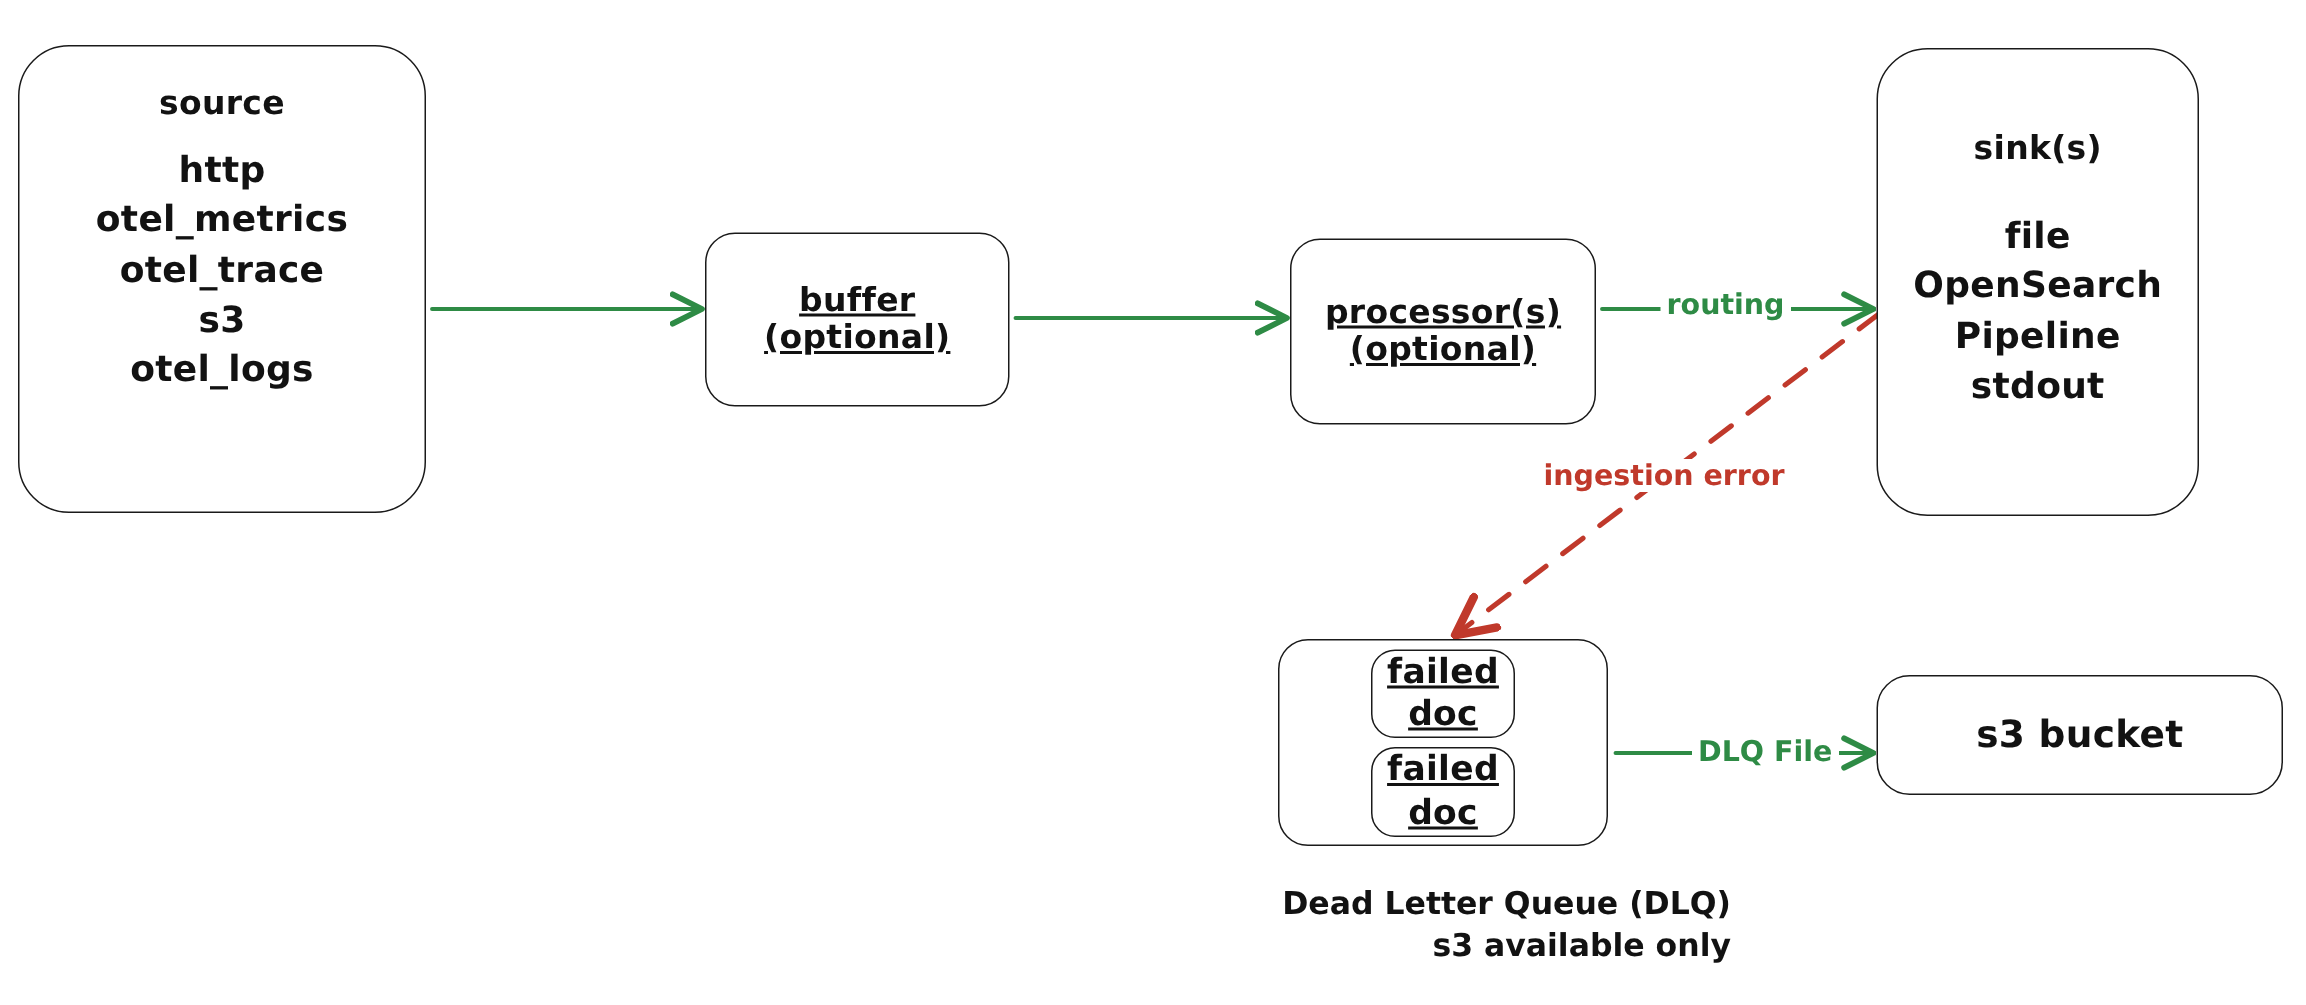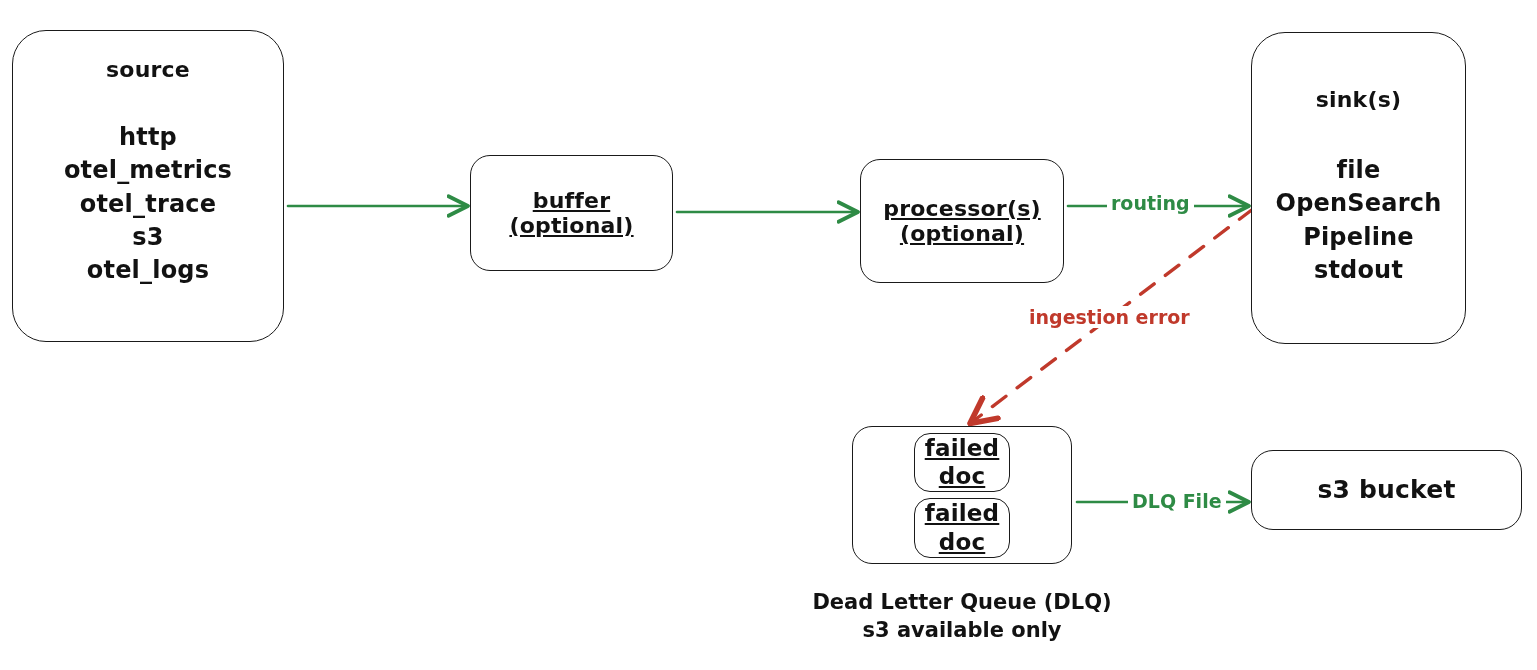--- a/index.html
+++ b/index.html
@@ -56,37 +56,37 @@
     white-space: nowrap;
   }
   
   #node-source {
     left: 12px; top: 30px; width: 272px; height: 312px;
     border-radius: 34px;
     justify-content: flex-start;
     padding-top: 26px;
     text-align: right;
   }
-  #node-source .list { margin-top: 40px; }
+  #node-source .list { margin-top: 16px; }
 
   #node-buffer {
     left: 470px; top: 155px; width: 203px; height: 116px;
     border-radius: 20px;
   }
   #node-processor {
     left: 860px; top: 159px; width: 204px; height: 124px;
     border-radius: 20px;
   }
   #node-sink {
     left: 1251px; top: 32px; width: 215px; height: 312px;
     border-radius: 34px;
     justify-content: flex-start;
     padding-top: 54px;
   }
-  #node-sink .list { margin-top: 43px; }
+  #node-sink .list { margin-top: 30px; }
 
   #node-s3bucket {
     left: 1251px; top: 450px; width: 271px; height: 80px;
     border-radius: 22px;
   }
   #node-s3bucket .title { font-size: 25px; }
 
   #node-dlq {
     left: 852px; top: 426px; width: 220px; height: 138px;
     border-radius: 20px;
@@ -108,21 +108,21 @@
     justify-content: center;
     font-weight: 700;
     font-size: 23px;
     line-height: 1.25;
     color: #121212;
   }
   .two-line span { display: block; text-align: center; text-decoration: underline; }
 
   .caption {
     position: absolute;
-    text-align: center;
+    text-align: right;
     color: #121212;
     font-weight: 700;
     font-size: 21px;
     line-height: 1.35;
     white-space: nowrap;
   }
   #dlq-caption { left: 770px; top: 588px; width: 384px; }
 
   .edge-label {
     position: absolute;

